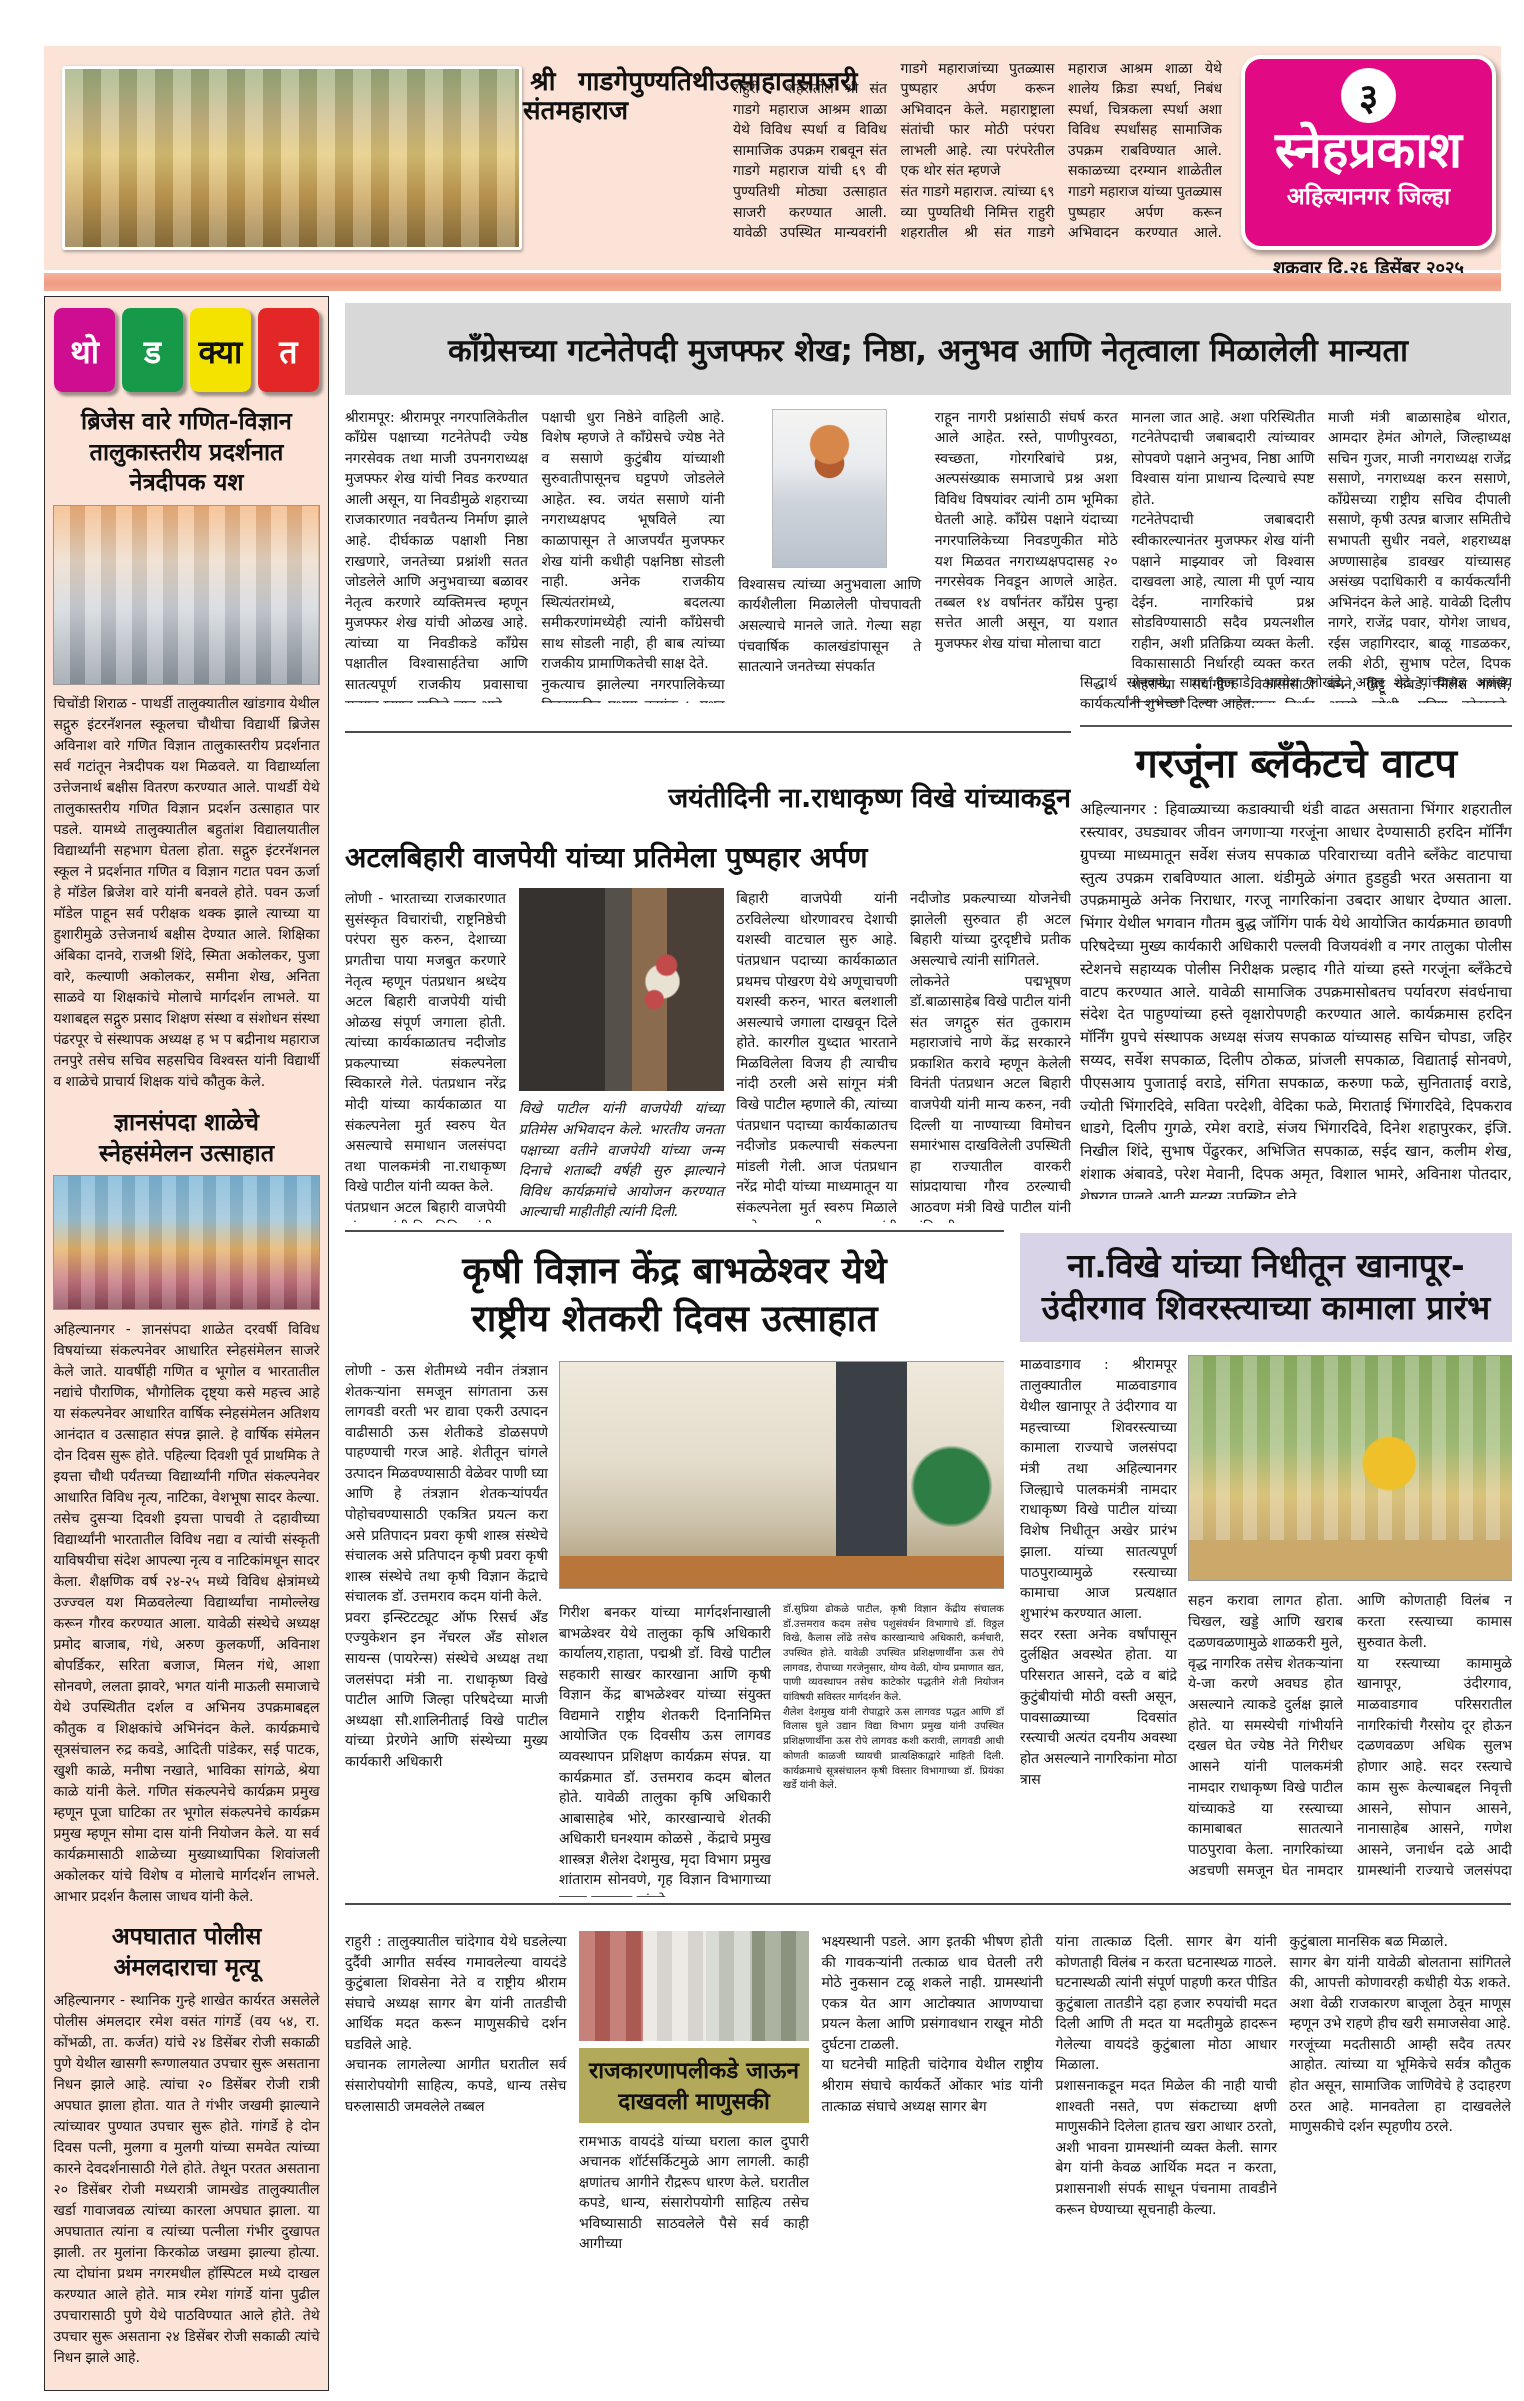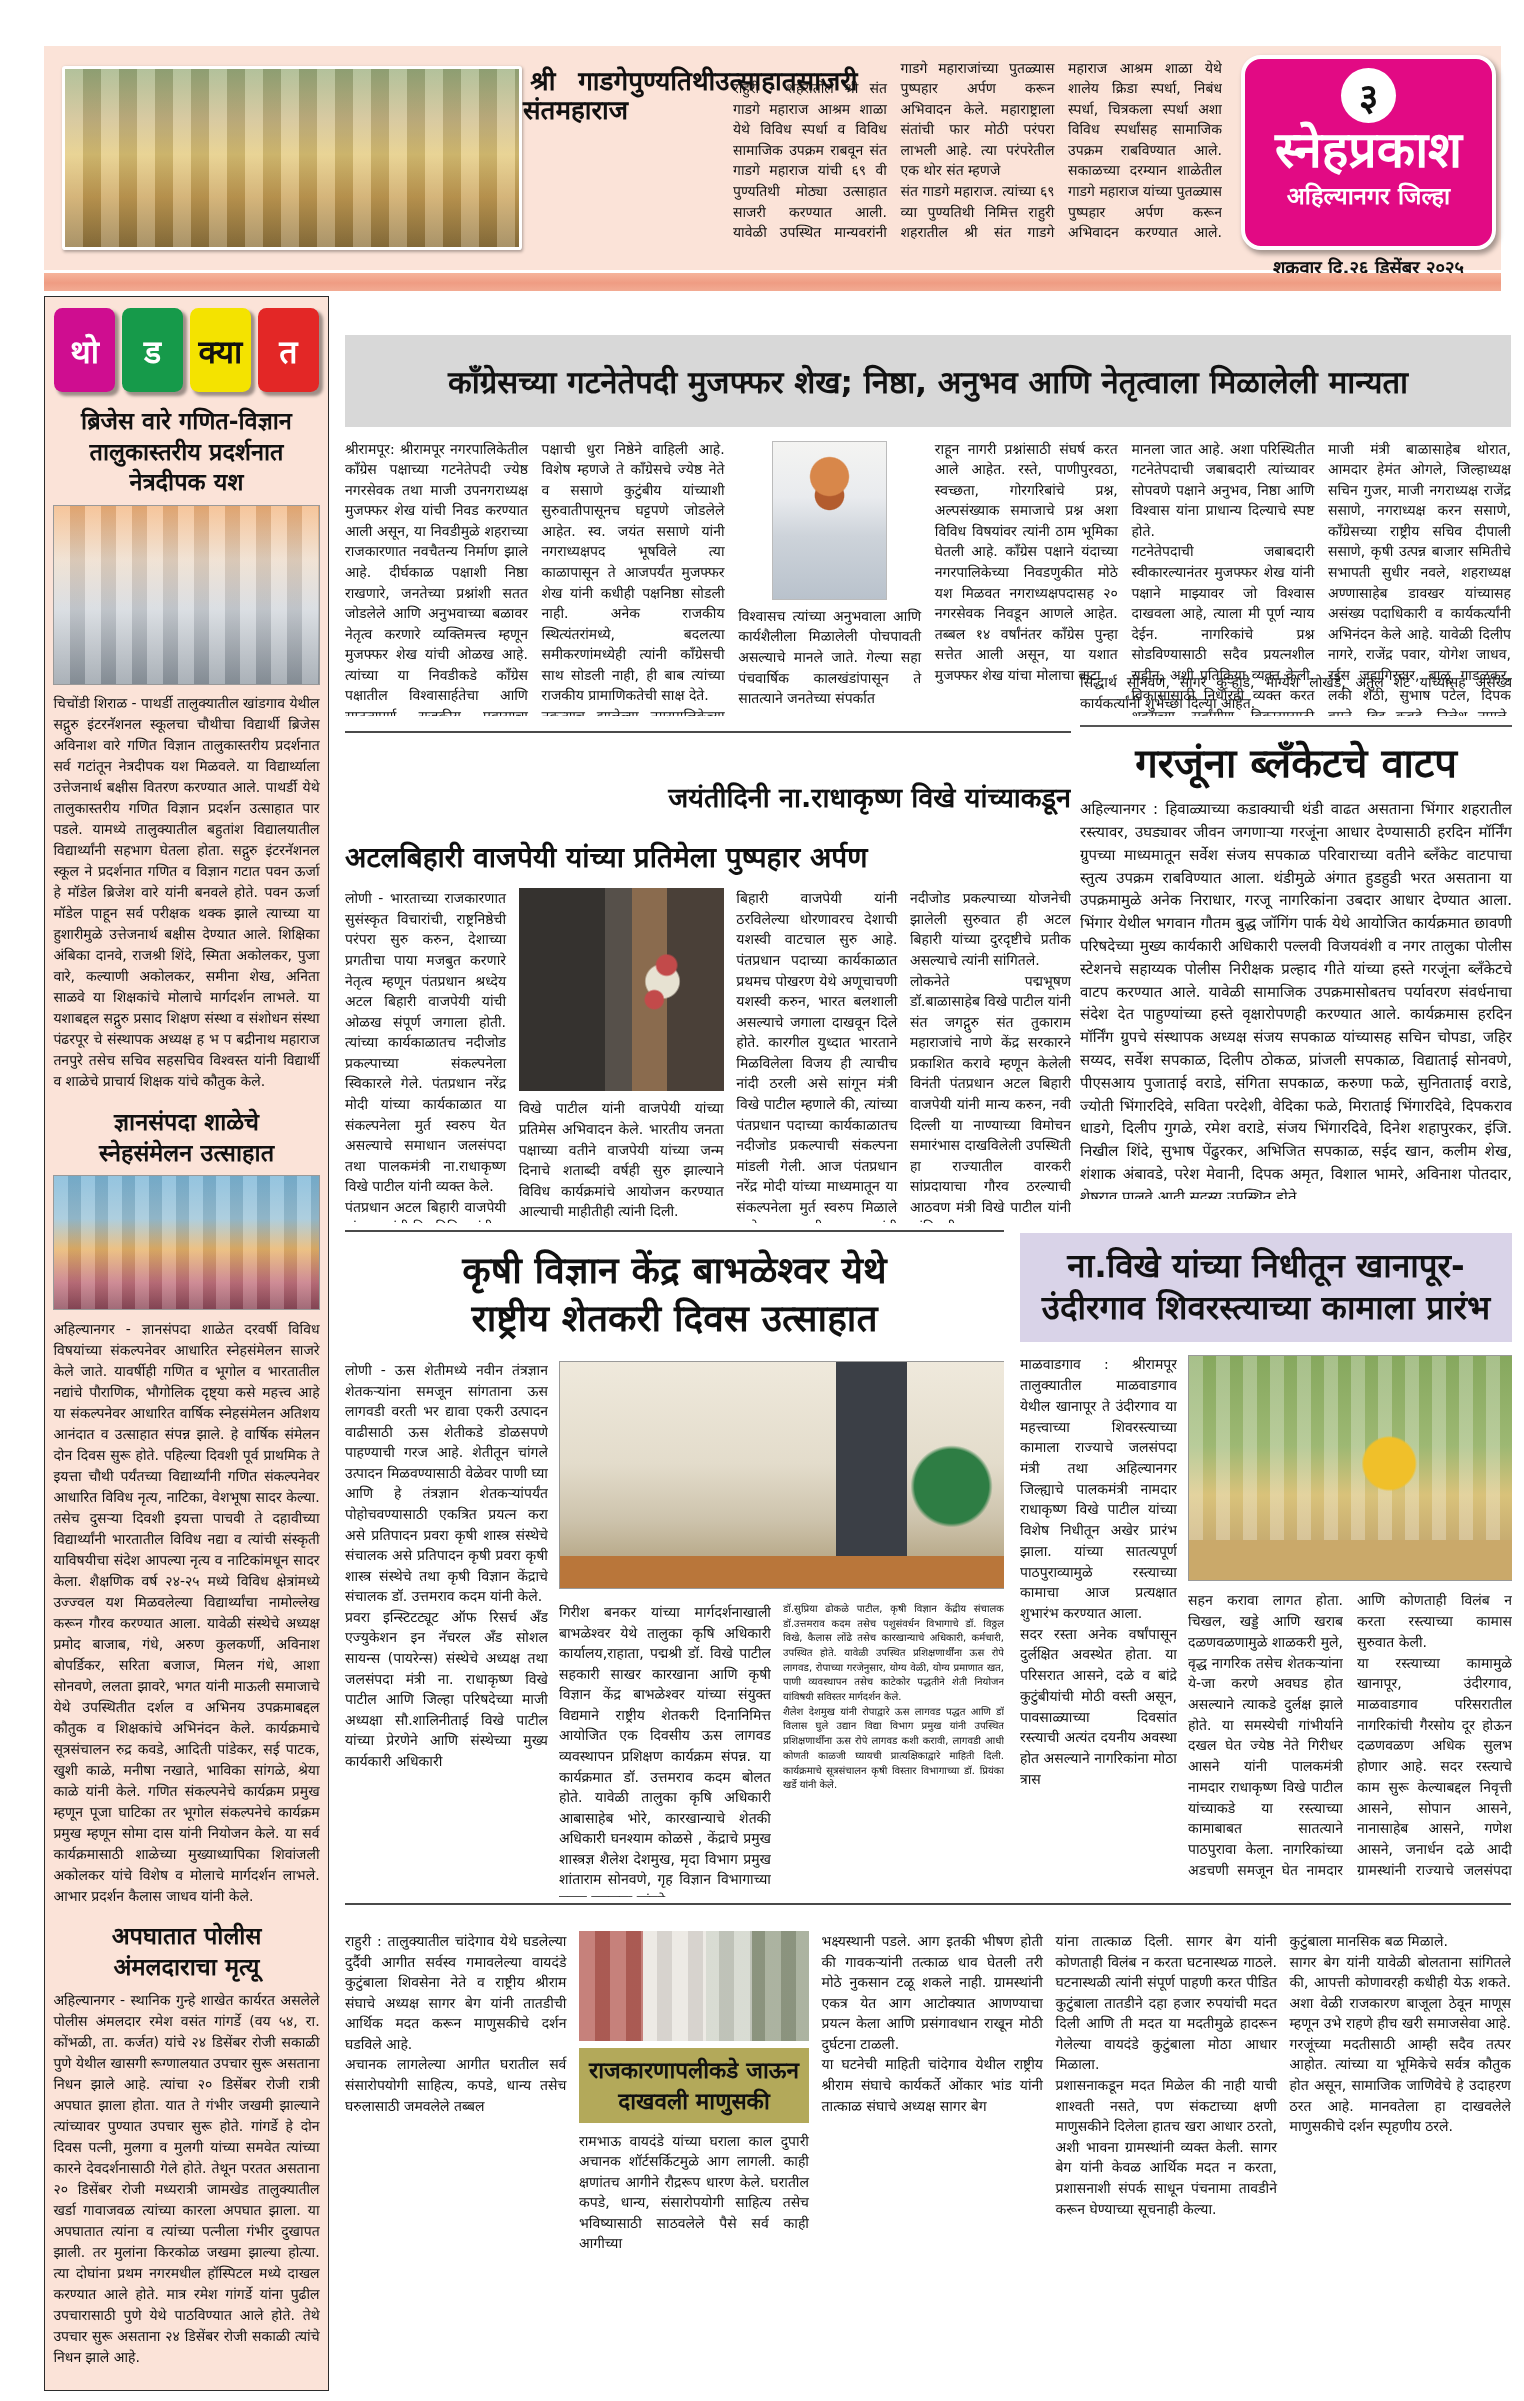--- a/index.html
+++ b/index.html
@@ -41,36 +41,36 @@
   .side-photo{width:100%;box-sizing:border-box;border:1px solid #999;margin:2.1px 0 8.4px;}
   .ph-s1{height:180px;background:
        repeating-linear-gradient(90deg,rgba(255,255,255,.25) 0 15.7px,rgba(0,0,0,.08) 15.7px 31px),
        linear-gradient(180deg,#f3b279 0%,#ecd9c6 30%,#cfd4da 58%,#8e97a0 100%);}
   .ph-s2{height:135px;background:
        repeating-linear-gradient(90deg,rgba(255,255,255,.18) 0 13.6px,rgba(0,0,0,.08) 13.6px 27px),
        linear-gradient(180deg,#7db7d8 0%,#9cc4d8 32%,#e8b46a 55%,#c4737f 80%,#8d4a5a 100%);}
   .side-body{font-size:14px;line-height:1.5;margin-bottom:14.6px;}
   
   .art{position:absolute;overflow:hidden;}
-  .head-box{background:#d8d8d8;text-align:center;font-weight:bold;margin-top:32px;}
+  .head-box{background:#d8d8d8;text-align:center;font-weight:bold;}
   .congress-head{height:92px;font-size:31px;display:flex;align-items:center;justify-content:center;padding:0 15.7px;}
   .congress-cols{display:flex;gap:13.6px;margin-top:11.5px;height:296px;overflow:hidden;}
   .congress-cols .col{flex:1;font-size:14px;line-height:1.47;}
   .ph-portrait{width:62%;height:157px;margin:2.1px auto 6.3px;display:block;
      background:
        radial-gradient(circle at 50% 22%,#d8874a 0 14%,rgba(0,0,0,0) 15%),
        radial-gradient(circle at 50% 34%,#b35c2e 0 12%,rgba(0,0,0,0) 13%),
        linear-gradient(180deg,#f4f4f2 0%,#e9ebee 35%,#cdd3da 60%,#b9c2cc 100%);
      border:0.5px solid #bbb;}
   .rule{position:absolute;background:#4a4a4a;}
   .kicker{text-align:right;font-weight:bold;font-size:27px;margin-top:45px;}
   .big-head{text-align:left;font-weight:bold;font-size:28px;line-height:1.2;margin-top:26px;}
   .vaj-body{display:flex;gap:12.6px;margin-top:13.6px;height:335px;overflow:hidden;}
   .vaj-body .col{flex:1;font-size:14px;line-height:1.47;}
-  .vaj-photo-col{width:205px;flex:none !important;display:flex;flex-direction:column;}
+  .vaj-photo-col{width:205px;flex:none !important;display:flex;flex-direction:column;font-style:italic;}
   .ph-vajpayee{width:100%;height:203px;margin-bottom:7.3px;background:
        radial-gradient(circle at 72% 38%,#c24a4a 0 5%,rgba(0,0,0,0) 6%),
        radial-gradient(circle at 66% 55%,#c24a4a 0 5%,rgba(0,0,0,0) 6%),
        radial-gradient(circle at 70% 46%,#e7e2d2 0 9%,rgba(0,0,0,0) 10%),
        linear-gradient(90deg,#35322f 0 42%,#56504a 42% 55%,#8a6b4e 55% 72%,#4a4038 72% 100%);}
   .blanket-pre{font-size:14px;line-height:1.5;}
   .blanket-hr{border:none;border-top:2.1px solid #555;margin:10.5px 0 5.2px;}
   .blanket-head{text-align:center;font-weight:bold;font-size:40px;margin:7.3px 0 9.4px;}
   .blanket-body{font-size:15px;line-height:1.52;}
   .farmer-head{text-align:center;font-weight:bold;font-size:37px;line-height:1.32;margin-top:13.6px;}

